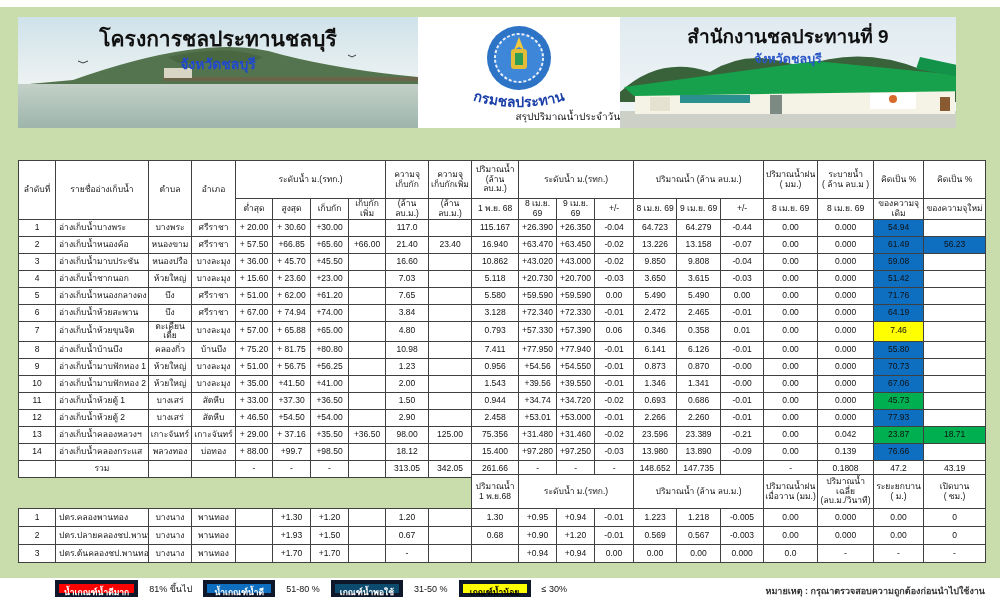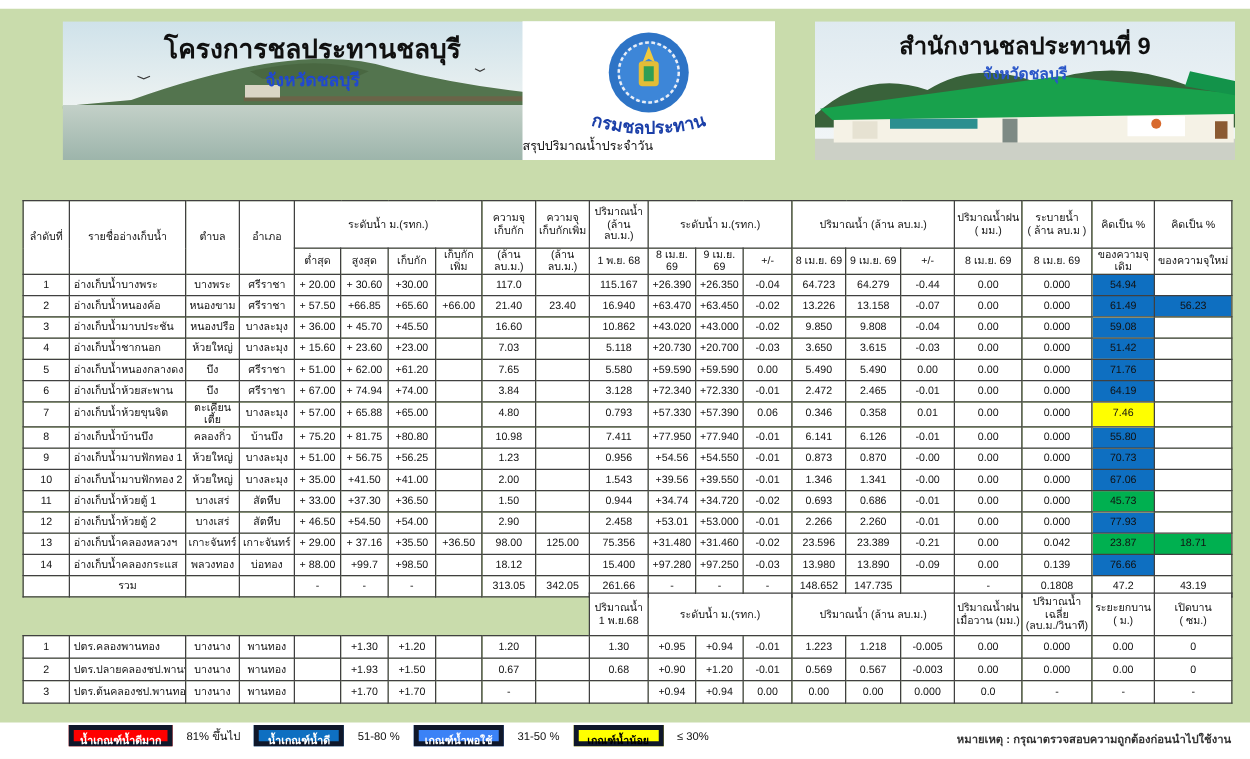--- a/index.html
+++ b/index.html
@@ -1,29 +1,29 @@
 <!DOCTYPE html>
 <html><head>
 <meta charset="utf-8">
 <style>
   html,body{margin:0;padding:0;background:#ffffff;}
   .page{position:relative;width:1000px;height:607px;background:#ffffff;overflow:hidden;
         font-family:"Liberation Sans",sans-serif;}
   .panel{position:absolute;left:0;top:7px;width:1000px;height:571px;background:#c9dcac;}
-  .photo{position:absolute;top:17px;height:111px;overflow:hidden;margin-left:32px;}
+  .photo{position:absolute;top:17px;height:111px;overflow:hidden;}
   .photo-left{left:18px;width:400px;}
   .photo-right{left:620px;width:336px;}
   .ph-title{position:absolute;top:5px;left:0;width:100%;text-align:center;font-weight:bold;
             font-size:21px;color:#101010;}
   .ph-sub{position:absolute;top:36px;left:0;width:100%;text-align:center;font-weight:bold;
           font-size:14px;color:#2048d0;}
   .photo-right .ph-title{font-size:19px;top:4px;}
   .photo-right .ph-sub{font-size:12.5px;top:32px;color:#2a56c8;}
   .logo-box{position:absolute;left:418px;top:17px;width:202px;height:111px;background:#ffffff;}
-  .logo-caption{position:absolute;left:0;top:92px;width:100%;text-align:left;font-size:10px;color:#111;}
+  .logo-caption{position:absolute;left:0;top:92px;width:100%;text-align:right;font-size:10px;color:#111;}
   .date-band{position:absolute;left:18px;top:132px;width:967px;height:28px;box-sizing:border-box;
              background:#cde0b4;border:1px solid #404040;text-align:center;line-height:26px;
              font-size:11.5px;color:#111;}
   .t{position:absolute;left:18px;border-collapse:collapse;table-layout:fixed;width:967px;background:transparent;}
   .t-main{top:160px;}
   .t-gate{top:474px;}
   .t th,.t td{border:1px solid #404040;background:#ffffff;font-size:8.5px;font-weight:normal;
               text-align:center;vertical-align:middle;padding:0 1px;overflow:hidden;
               white-space:pre-line;color:#111;line-height:1.15;box-sizing:border-box;}
   .t-main thead tr:first-child{height:38px;}
@@ -644,20 +644,20 @@
           <td>-</td>
         </tr>
       </tbody>
   </table>
 
   <div class="legend" id="legend">
       <div class="lg-box" style="background: rgb(255, 0, 0);">น้ำเกณฑ์น้ำดีมาก</div>
       <div class="lg-range">81% ขึ้นไป</div>
       <div class="lg-box" style="background: rgb(14, 111, 193);">น้ำเกณฑ์น้ำดี</div>
       <div class="lg-range">51-80 %</div>
-      <div class="lg-box" style="background: #3b82f6;">เกณฑ์น้ำพอใช้</div>
+      <div class="lg-box" style="background: #0c4a6e;">เกณฑ์น้ำพอใช้</div>
       <div class="lg-range">31-50 %</div>
       <div class="lg-box" style="background: rgb(255, 255, 0); color: rgb(0, 0, 0);">เกณฑ์น้ำน้อย</div>
       <div class="lg-range">≤ 30%</div>
     </div>
 
   <div class="note">หมายเหตุ : กรุณาตรวจสอบความถูกต้องก่อนนำไปใช้งาน</div>
 </div>
 
 </body></html>

